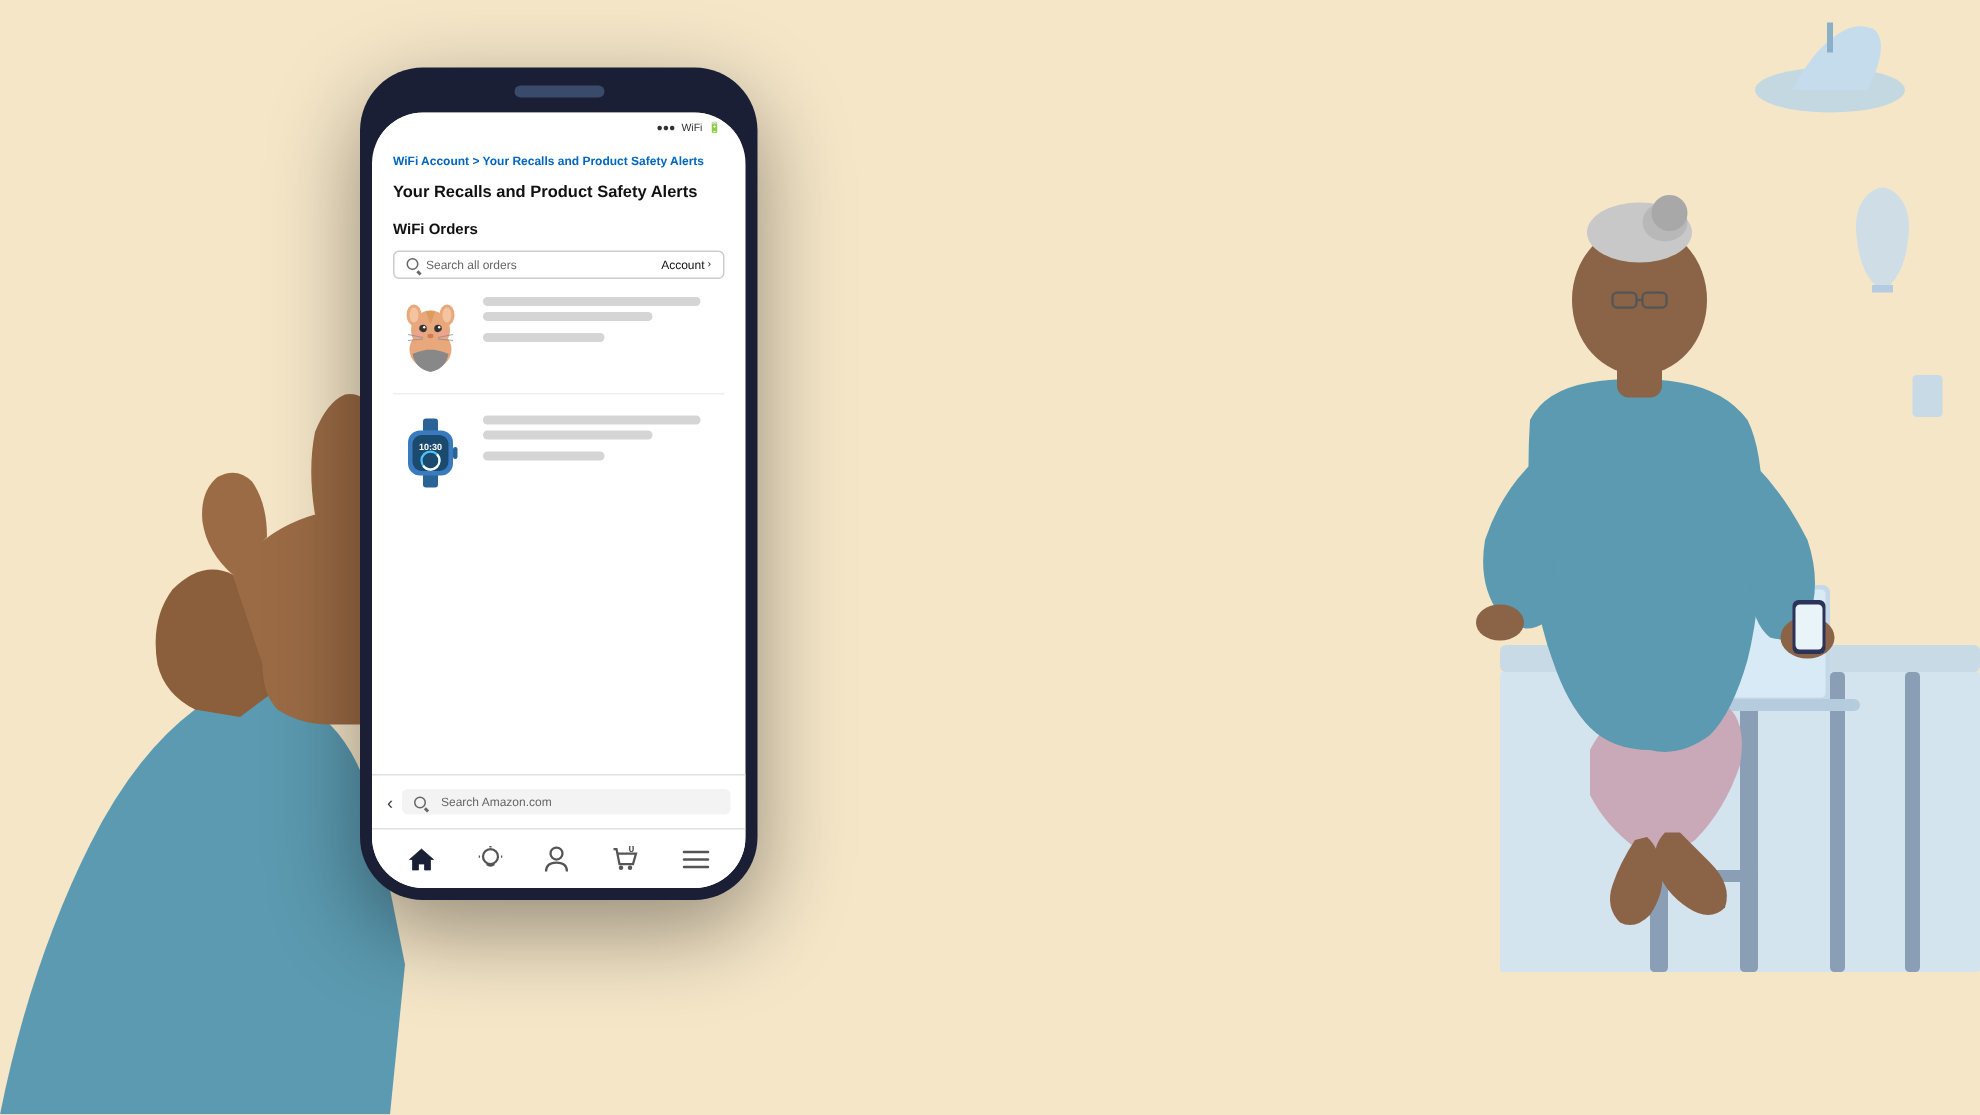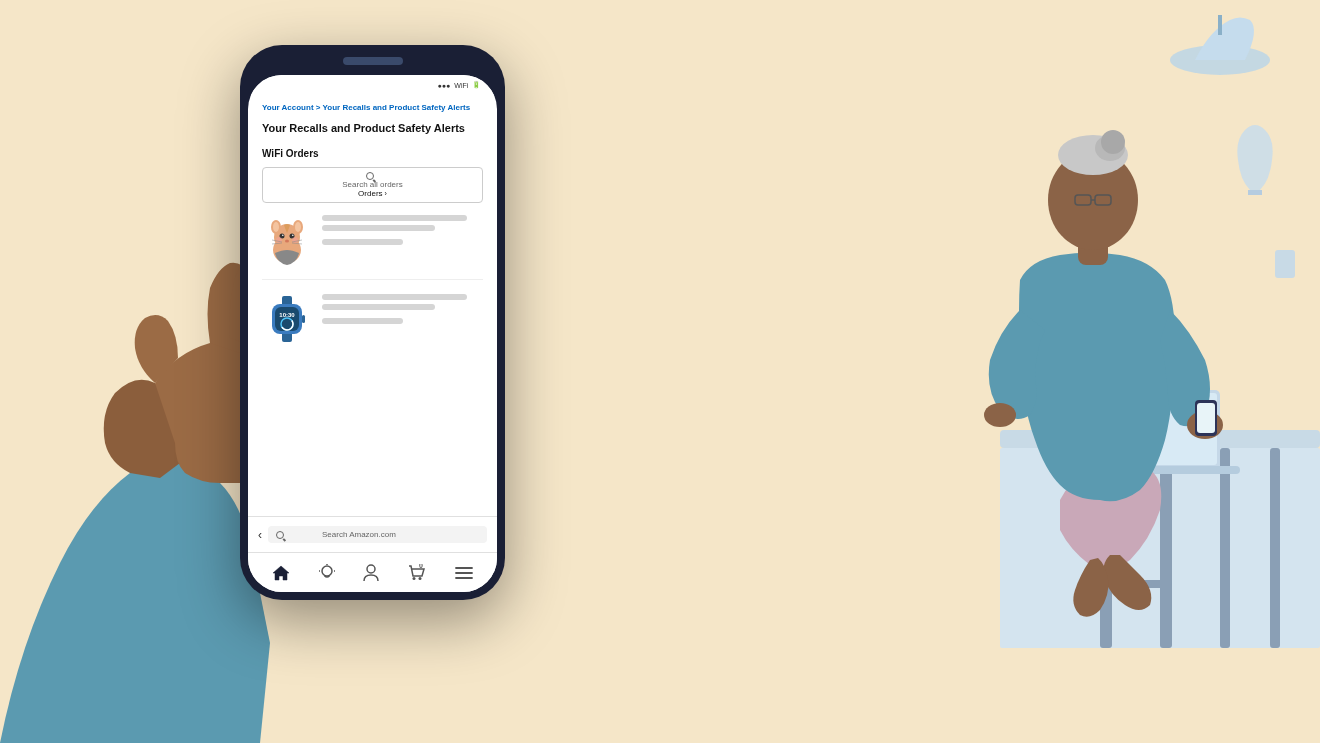--- a/index.html
+++ b/index.html
@@ -104,21 +104,20 @@
     }
 
     .search-bar {
       display: flex;
       align-items: center;
       border: 1px solid #ccc;
       border-radius: 4px;
       padding: 4px 8px;
       margin-bottom: 12px;
       background: #fff;
-      flex-direction: column;
     }
 
     .search-icon-small {
       width: 8px;
       height: 8px;
       border: 1.5px solid #666;
       border-radius: 50%;
       position: relative;
       margin-right: 5px;
       flex-shrink: 0;
@@ -216,21 +215,20 @@
       align-items: center;
       background: #f3f3f3;
       border-radius: 4px;
       padding: 4px 8px;
       gap: 5px;
     }
 
     .bottom-search-text {
       font-size: 8px;
       color: #666;
-      margin-left: 28px;
     }
 
     .bottom-nav {
       height: 40px;
       background: #fff;
       border-top: 1px solid #e0e0e0;
       display: flex;
       align-items: center;
       justify-content: space-around;
       padding: 0 10px;
@@ -337,34 +335,34 @@
 
         <div class="screen-top-bar" style="height:20px;background:#fff;display:flex;align-items:center;justify-content:flex-end;padding:0 16px;gap:4px;">
           <span style="font-size:7px;color:#333;">●●●</span>
           <span style="font-size:7px;color:#333;">WiFi</span>
           <span style="font-size:7px;color:#333;">🔋</span>
         </div>
 
         <div class="screen-main">
 
           <div class="breadcrumb">
-            <span style="color:#0066c0;">Your Account</span>
+            <span style="color:#0066c0;">WiFi Account</span>
             <span> &gt; </span>
             <span style="font-weight:bold;color:#0066c0;">Your Recalls and Product Safety Alerts</span>
           </div>
 
           <div class="page-title">Your Recalls and Product Safety Alerts</div>
 
           <div class="orders-heading">WiFi Orders</div>
 
           <div class="search-bar">
             <div class="search-icon-small"></div>
             <span class="search-text">Search all orders</span>
             <div class="filter-btn">
-              <span>Orders</span>
+              <span>Account</span>
               <span class="filter-chevron">›</span>
             </div>
           </div>
 
           <div class="order-item">
             <div class="order-image">
 
               <svg width="50" height="50" viewBox="0 0 50 50" xmlns="http://www.w3.org/2000/svg">
 
                 <ellipse cx="25" cy="35" rx="14" ry="13" fill="#e8a87c"></ellipse>

